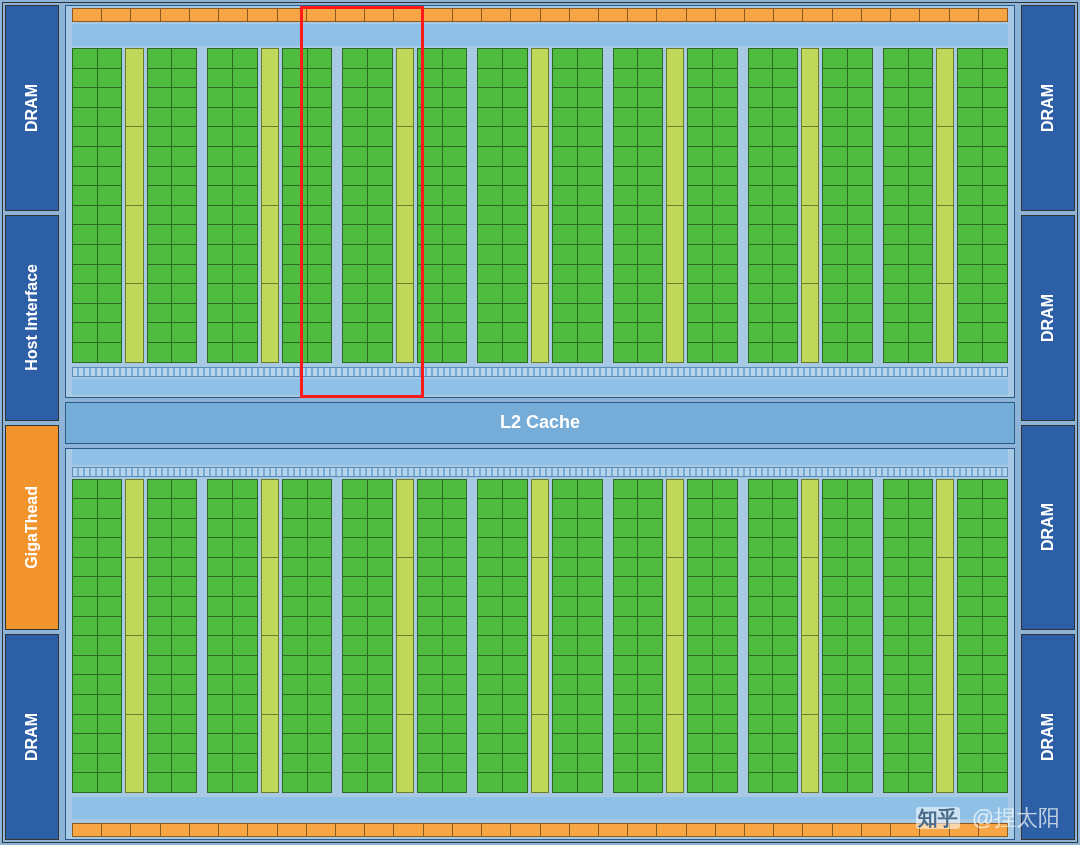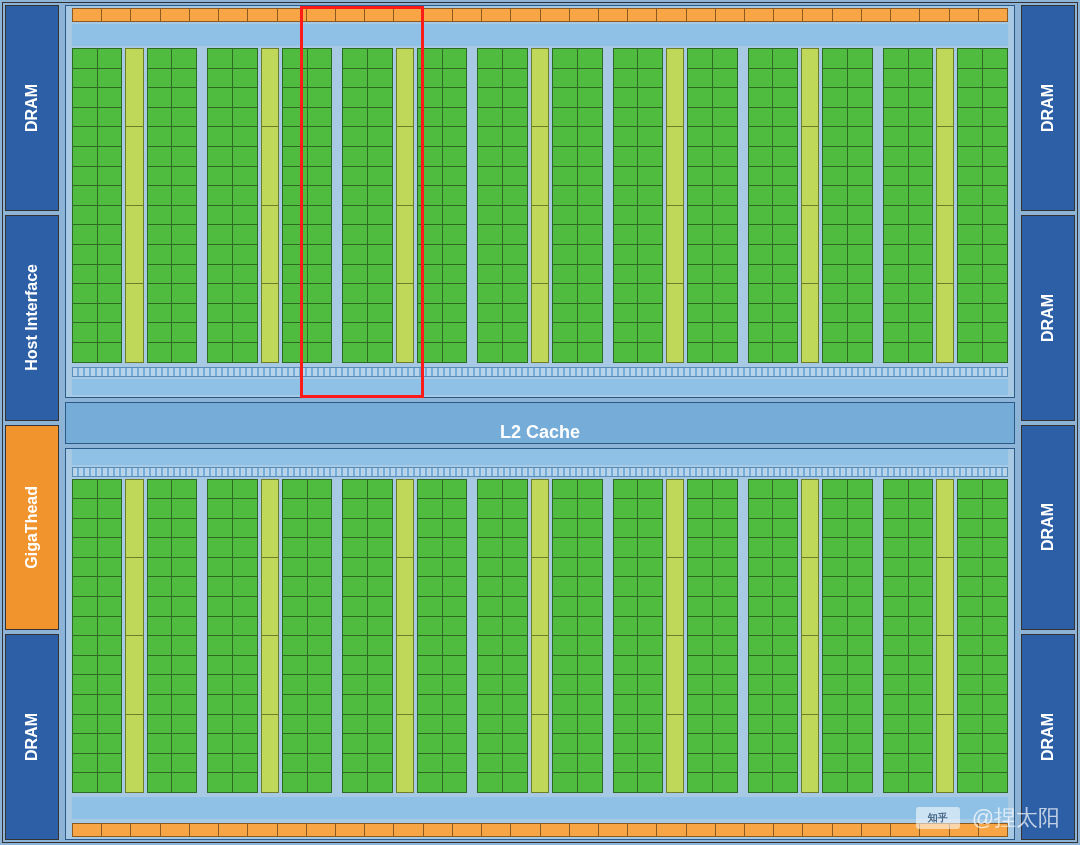--- a/index.html
+++ b/index.html
@@ -54,21 +54,21 @@
     display: flex;
     flex-direction: column;
     border: 1px solid #2b5a88;
     background: #a8c9e4;
   }
   .l2cache {
     height: 42px;
     background: #76acd8;
     border: 1px solid #2b5a88;
     display: flex;
-    align-items: flex-end;
+    align-items: center;
     justify-content: center;
     color: #fff;
     font-weight: bold;
     font-size: 18px;
   }
   .orange-strip {
     height: 14px;
     background: #f8a545;
     margin: 2px 6px;
     border: 1px solid #8a5a1f;
@@ -148,21 +148,21 @@
     display: flex;
     align-items: center;
     gap: 12px;
   }
   .watermark .zhi {
     width: 44px;
     height: 22px;
     background: rgba(255,255,255,0.55);
     border-radius: 3px;
     display:flex;align-items:center;justify-content:center;
-    color:#4a6a88;font-size:10px;font-weight:bold;
+    color:#4a6a88;font-size:20px;font-weight:bold;
   }
 </style>
 </head>
 <body>
 
 <div class="chip">
   <div class="side-col" id="left-col">
       <div class="side-block blue">
         <span>DRAM</span>
       </div>

